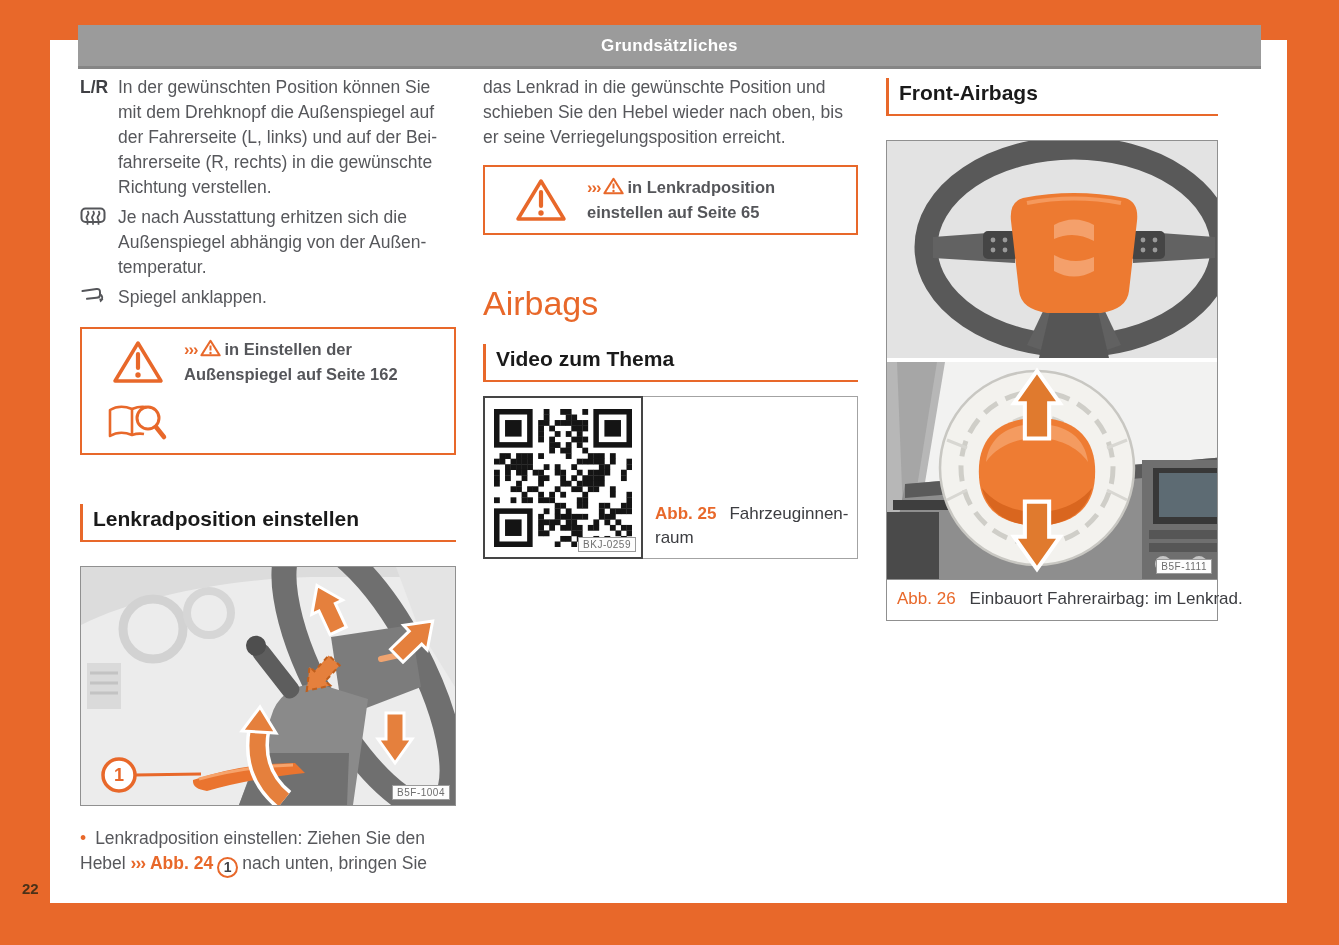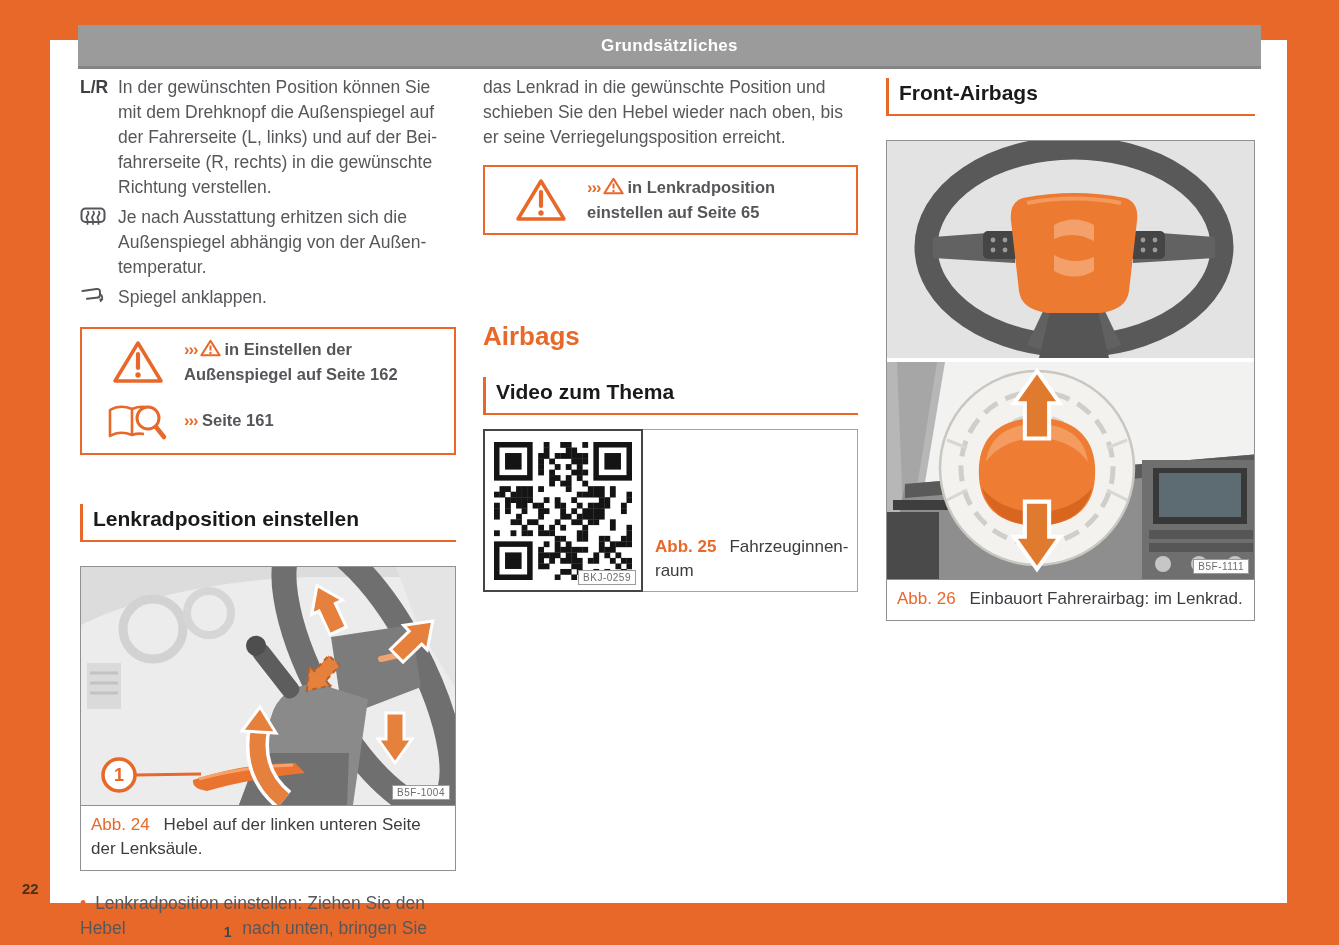--- a/index.html
+++ b/index.html
@@ -8,38 +8,38 @@
         font-family:"Liberation Sans",sans-serif;color:#56575b}
   .content{position:absolute;left:50px;top:40px;width:1237px;height:863px;background:#ffffff}
   .header-bar{position:absolute;left:78px;top:25px;width:1183px;height:44px;background:#9b9b9b;
         border-bottom:3px solid #858585;display:flex;align-items:center;justify-content:center;
         color:#ffffff;font-weight:bold;font-size:17px;letter-spacing:.3px;z-index:5}
   .page-num{position:absolute;left:22px;top:880px;color:#4a3118;font-weight:bold;font-size:15px;z-index:6}
 
   .col{position:absolute;top:75px;font-size:17.5px;line-height:25px}
   .col1{left:80px;width:376px}
   .col2{left:483px;width:375px}
-  .col3{left:886px;width:369px}
+  .col3{left:886px;width:332px}
 
   .entry{display:flex;margin-bottom:5px}
   .entry .lead{flex:none;width:38px;padding-top:2px}
   .entry .lead.bold{font-weight:bold;color:#3f4044;padding-top:0}
   .entry .etext{flex:1}
 
   .refbox{border:2px solid #e8682a;margin-top:15px;padding:9px 10px;display:flex;flex-direction:column;gap:10px}
   .refrow{display:flex;align-items:center}
   .refrow .ricon{flex:none;width:92px;display:flex;justify-content:center;align-items:center}
   .refrow .rtext{flex:1;font-weight:bold;color:#55565a;font-size:16.5px;line-height:23px}
   .chev{color:#e8682a;font-weight:bold;letter-spacing:-1px}
   .inline-warn{display:inline-block;vertical-align:-2px;margin:0 3px}
 
   .h2{margin-top:49px;color:#1a1a1a;font-weight:bold;font-size:21px;line-height:24px;
       padding:3px 0 9px 10px;border-left:3px solid #e8682a;border-bottom:2px solid #e8682a}
   .h2.first{margin-top:3px}
-  .h1-orange{margin-top:86px;color:#e8682a;font-weight:bold;font-size:26px;line-height:30px}
+  .h1-orange{margin-top:53px;color:#e8682a;font-weight:normal;font-size:34px;line-height:30px}
 
   .figure{margin-top:24px;border:1px solid #909090}
   .figimg{position:relative;background:#ececec;overflow:hidden}
   .figimg svg{display:block}
   .figcode{position:absolute;right:5px;bottom:5px;background:#fdfdfd;border:1px solid #9b9b9b;
       color:#6e6e6e;font-size:10px;line-height:13px;padding:0 4px;letter-spacing:.5px}
   .figcap{border-top:1px solid #909090;padding:7px 10px 9px 10px;font-size:17px;line-height:24px;color:#3c3d41}
   .figcap .ablabel{color:#e8682a;font-weight:normal;margin-right:14px}
   .figcap.nowrap{white-space:nowrap}
 
@@ -124,21 +124,20 @@
       <div class="refrow">
         <span class="ricon">
           <svg width="64" height="48" viewBox="0 0 64 48">
             <path d="M4,40 L4,14 Q14,8 26,13 L26,39 Q14,34 4,40 Z" fill="none" stroke="#e8682a" stroke-width="2.6" stroke-linejoin="round"></path>
             <path d="M26,13 Q38,8 48,14 L48,22" fill="none" stroke="#e8682a" stroke-width="2.6" stroke-linejoin="round"></path>
             <path d="M26,39 Q32,37 38,38" fill="none" stroke="#e8682a" stroke-width="2.6"></path>
             <circle cx="42" cy="22" r="11" fill="#ffffff" stroke="#e8682a" stroke-width="3"></circle>
             <line x1="50" y1="31" x2="58" y2="41" stroke="#e8682a" stroke-width="4.5" stroke-linecap="round"></line>
           </svg>
         </span>
-        <span class="rtext"><span class="chev">›››</span> <span>Seite 161</span></span>
       </div>
     </div>
 
     <div class="h2">Lenkradposition einstellen</div>
 
     <div class="figure">
       <div class="figimg" style="height:238px">
         <svg width="374" height="238" viewBox="0 0 374 238">
           <rect width="374" height="238" fill="#ececec"></rect>
           <path d="M0,58 C60,28 150,12 230,10 L374,10 L374,0 L0,0 Z" fill="#dcdcdc"></path>
@@ -171,23 +170,20 @@
 
           <use href="#arrowA" transform="translate(247,42) rotate(-25)" fill="#e5803d" stroke="#ffffff" stroke-width="3"></use>
           <use href="#arrowA" transform="translate(333,72) rotate(46)" fill="#e5803d" stroke="#ffffff" stroke-width="3"></use>
           <use href="#arrowA" transform="translate(240,108) rotate(-138) scale(0.82)" fill="#e5803d" stroke="#bf5f1d" stroke-width="2.5" stroke-dasharray="6 5"></use>
           <use href="#arrowA" transform="translate(314,170) rotate(180)" fill="#e5803d" stroke="#ffffff" stroke-width="3"></use>
           <path d="M203,233 Q170,206 178,162" fill="none" stroke="#ffffff" stroke-width="23"></path>
           <path d="M203,233 Q170,206 178,162" fill="none" stroke="#e5803d" stroke-width="16"></path>
           <path d="M179,140 L195,166 L161,164 Z" fill="#e5803d" stroke="#ffffff" stroke-width="3"></path>
         </svg>
         <span class="figcode">B5F-1004</span>
-      </div>
-      <div class="figcap">
-        <span class="ablabel">Abb. 24</span><span>Hebel auf der linken unteren Seite der Lenksäule.</span>
       </div>
     </div>
 
     <p class="bullet"><span class="dot">•</span><span>Lenkradposition einstellen: Ziehen Sie den Hebel</span> <span class="chev">›››</span> <span class="reforange">Abb. 24</span><span class="co">1</span><span>nach unten, bringen Sie</span></p>
   </div>
 
   <div class="col col2">
     <p>das Lenkrad in die gewünschte Position und schieben Sie den Hebel wieder nach oben, bis er seine Verriegelungsposition erreicht.</p>
 
     <div class="refbox">

